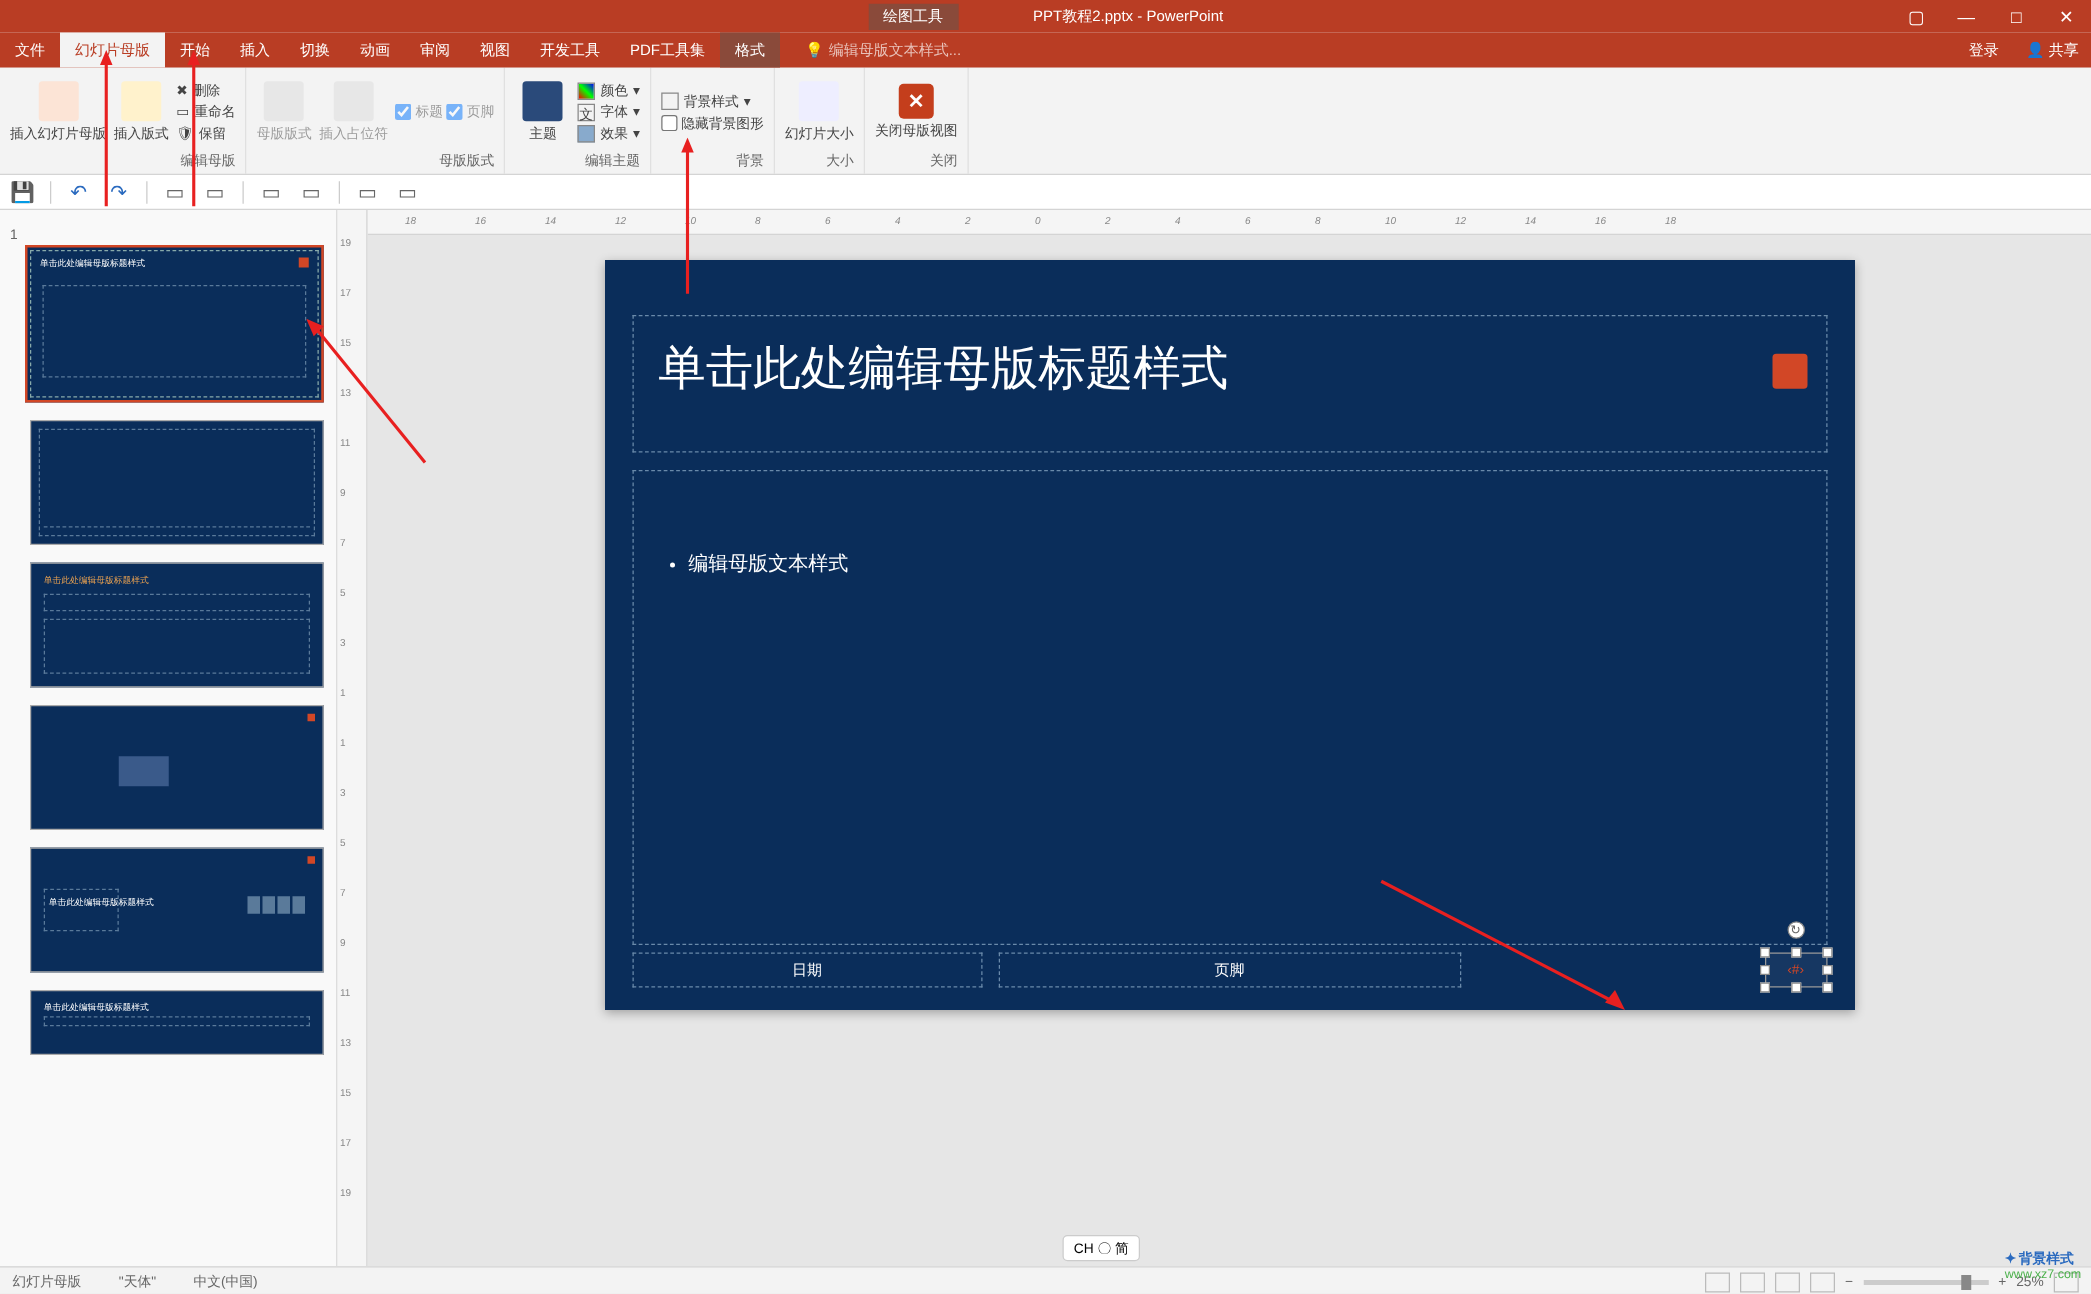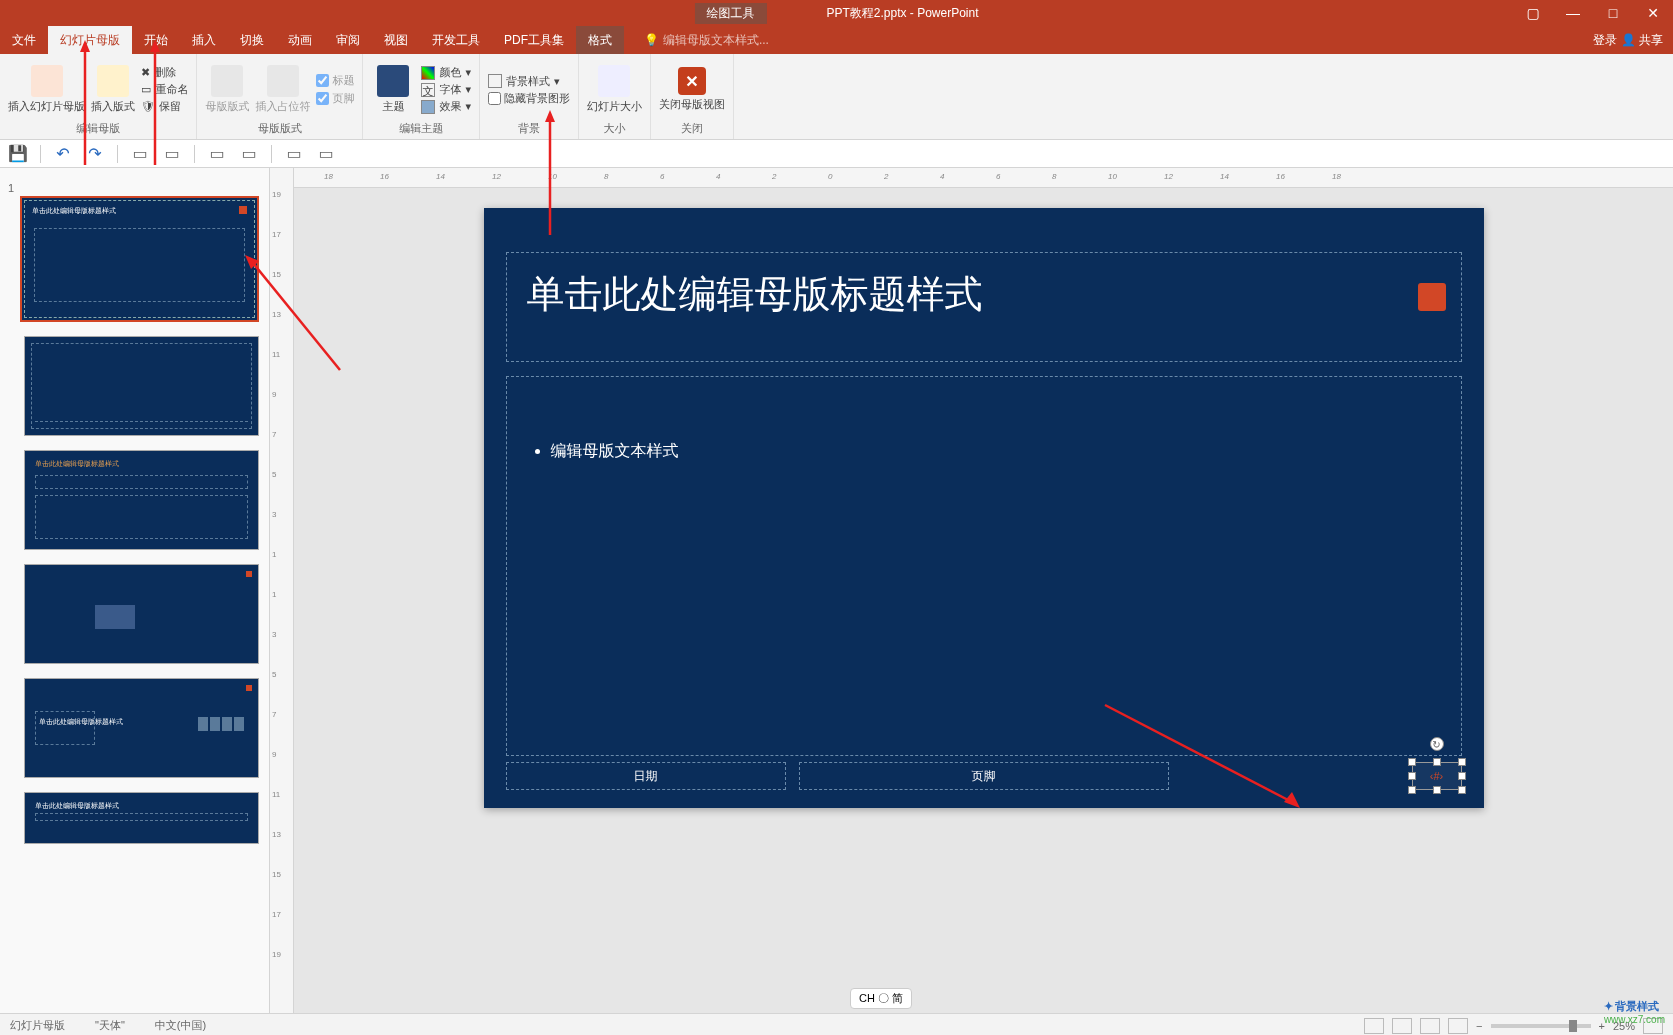--- a/index.html
+++ b/index.html
@@ -8,32 +8,32 @@
 .titlebar { height: 26px; background: #b93d24; display: flex; align-items: center; color: #fff; font-size: 12px; position: relative; }
 .titlebar .center-title { position: absolute; left: 50%; transform: translateX(-50%); display: flex; align-items: center; gap: 60px; }
 .titlebar .contextual-tab { background: #8a4a3a; padding: 2px 12px; }
 .titlebar .window-controls { position: absolute; right: 0; display: flex; }
 .titlebar .win-btn { width: 40px; height: 26px; display: flex; align-items: center; justify-content: center; font-size: 14px; }
 
 .tabbar { height: 28px; background: #b93d24; display: flex; align-items: center; color: #fff; font-size: 12px; position: relative; }
 .tab { padding: 0 12px; height: 28px; display: flex; align-items: center; cursor: pointer; }
 .tab.active { background: #f3f3f3; color: #b93d24; }
 .tab.format { color: #fff; }
-.tab-right { position: absolute; right: 10px; display: flex; align-items: flex-start; gap: 4px; }
+.tab-right { position: absolute; right: 10px; display: flex; align-items: flex-start; gap: 22px; }
 .tell-me { margin-left: 20px; color: #e8c0b8; display: flex; align-items: center; gap: 4px; }
 
 .ribbon { height: 86px; background: #f3f3f3; border-bottom: 1px solid #d4d4d4; display: flex; }
 .ribbon-group { display: flex; flex-direction: column; justify-content: space-between; border-right: 1px solid #e0e0e0; padding: 4px 8px 0 8px; }
 .ribbon-group-content { display: flex; gap: 6px; flex: 1; }
-.ribbon-group-label { text-align: center; font-size: 11px; color: #666; padding-bottom: 3px; }
+.ribbon-group-label { text-align: right; font-size: 11px; color: #666; padding-bottom: 3px; }
 .big-btn { display: flex; flex-direction: column; align-items: center; justify-content: center; gap: 2px; font-size: 11px; color: #444; min-width: 44px; cursor: pointer; }
 .big-btn .icon { width: 32px; height: 32px; background: #ddd; border-radius: 3px; }
 .small-btn-col { display: flex; flex-direction: column; gap: 2px; font-size: 11px; color: #444; justify-content: center; }
 .small-btn { display: flex; align-items: center; gap: 4px; cursor: pointer; }
-.checkbox-col { display: flex; flex-direction: column; gap: 3px; font-size: 11px; color: #444; justify-content: center; }
+.checkbox-col { display: flex; flex-direction: row; gap: 3px; font-size: 11px; color: #444; justify-content: center; }
 .check-item { display: flex; align-items: center; gap: 3px; }
 .close-btn-icon { width: 28px; height: 28px; background: #c43e1c; border-radius: 4px; display: flex; align-items: center; justify-content: center; color: #fff; font-size: 16px; font-weight: bold; }
 
 .qat { height: 28px; background: #fff; border-bottom: 1px solid #d4d4d4; display: flex; align-items: center; padding: 0 8px; gap: 12px; }
 .qat-btn { width: 20px; height: 20px; display: flex; align-items: center; justify-content: center; color: #666; cursor: pointer; }
 .qat-sep { width: 1px; height: 18px; background: #ccc; }
 
 .workspace { display: flex; height: 845px; }
 .thumbs-panel { width: 270px; background: #f9f9f9; border-right: 1px solid #d4d4d4; overflow-y: auto; padding: 10px 10px 10px 8px; }
 .thumb-group { margin-bottom: 14px; }

